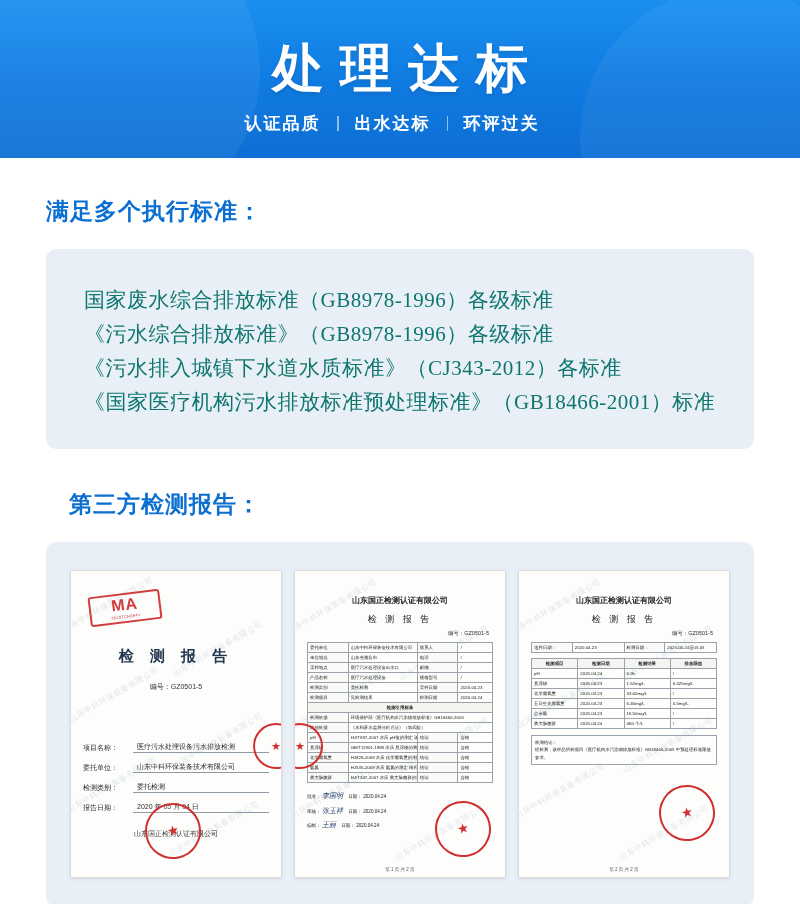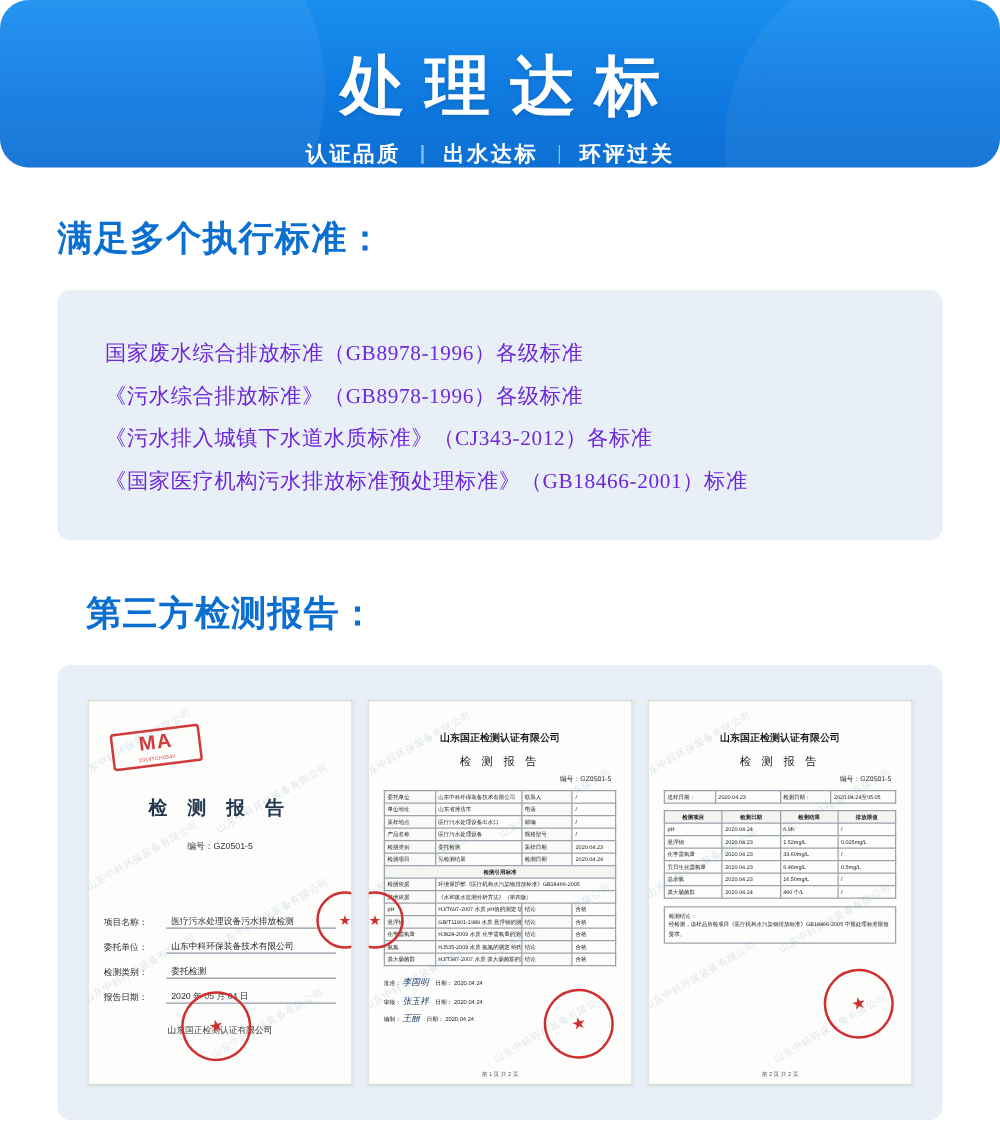--- a/index.html
+++ b/index.html
@@ -13,25 +13,24 @@
     width: 800px;
     height: 904px;
     position: relative;
     overflow: hidden;
     background: #ffffff;
   }
 
   
   .banner {
     width: 800px;
-    height: 134px;
+    height: 158px;
     background: linear-gradient(180deg, #1a8ff0 0%, #0f7ae0 55%, #0d6fd4 100%);
     position: relative;
     overflow: hidden;
-    border-radius: 23px;
   }
   .banner::before {
     content: "";
     position: absolute;
     left: -60px; top: -90px;
     width: 320px; height: 320px;
     border-radius: 50%;
     background: rgba(255,255,255,0.06);
   }
   .banner::after {
@@ -78,38 +77,38 @@
     height: 15px;
     background: rgba(255,255,255,0.55);
   }
 
   
   .content {
     padding: 0 46px;
   }
   .section-title {
     color: #0a6fd0;
-    font-size: 28px;
+    font-size: 23px;
     font-weight: bold;
     letter-spacing: 1px;
   }
   .sec1-title { margin-top: 38px; }
   .sec2-title { margin-top: 40px; margin-left: 23px; }
 
   .std-box {
     margin-top: 22px;
     background: #e8eff7;
     border-radius: 10px;
     padding: 34px 34px 34px 38px;
     height: 200px;
   }
   .std-line {
     font-family: "Liberation Serif", serif;
-    font-size: 17px;
-    color: #6d28d9;
+    font-size: 21px;
+    color: #0f766e;
     line-height: 34px;
     letter-spacing: 0.5px;
     white-space: nowrap;
   }
 
   
   .reports-box {
     margin-top: 22px;
     background: #e8eff7;
     border-radius: 10px;

